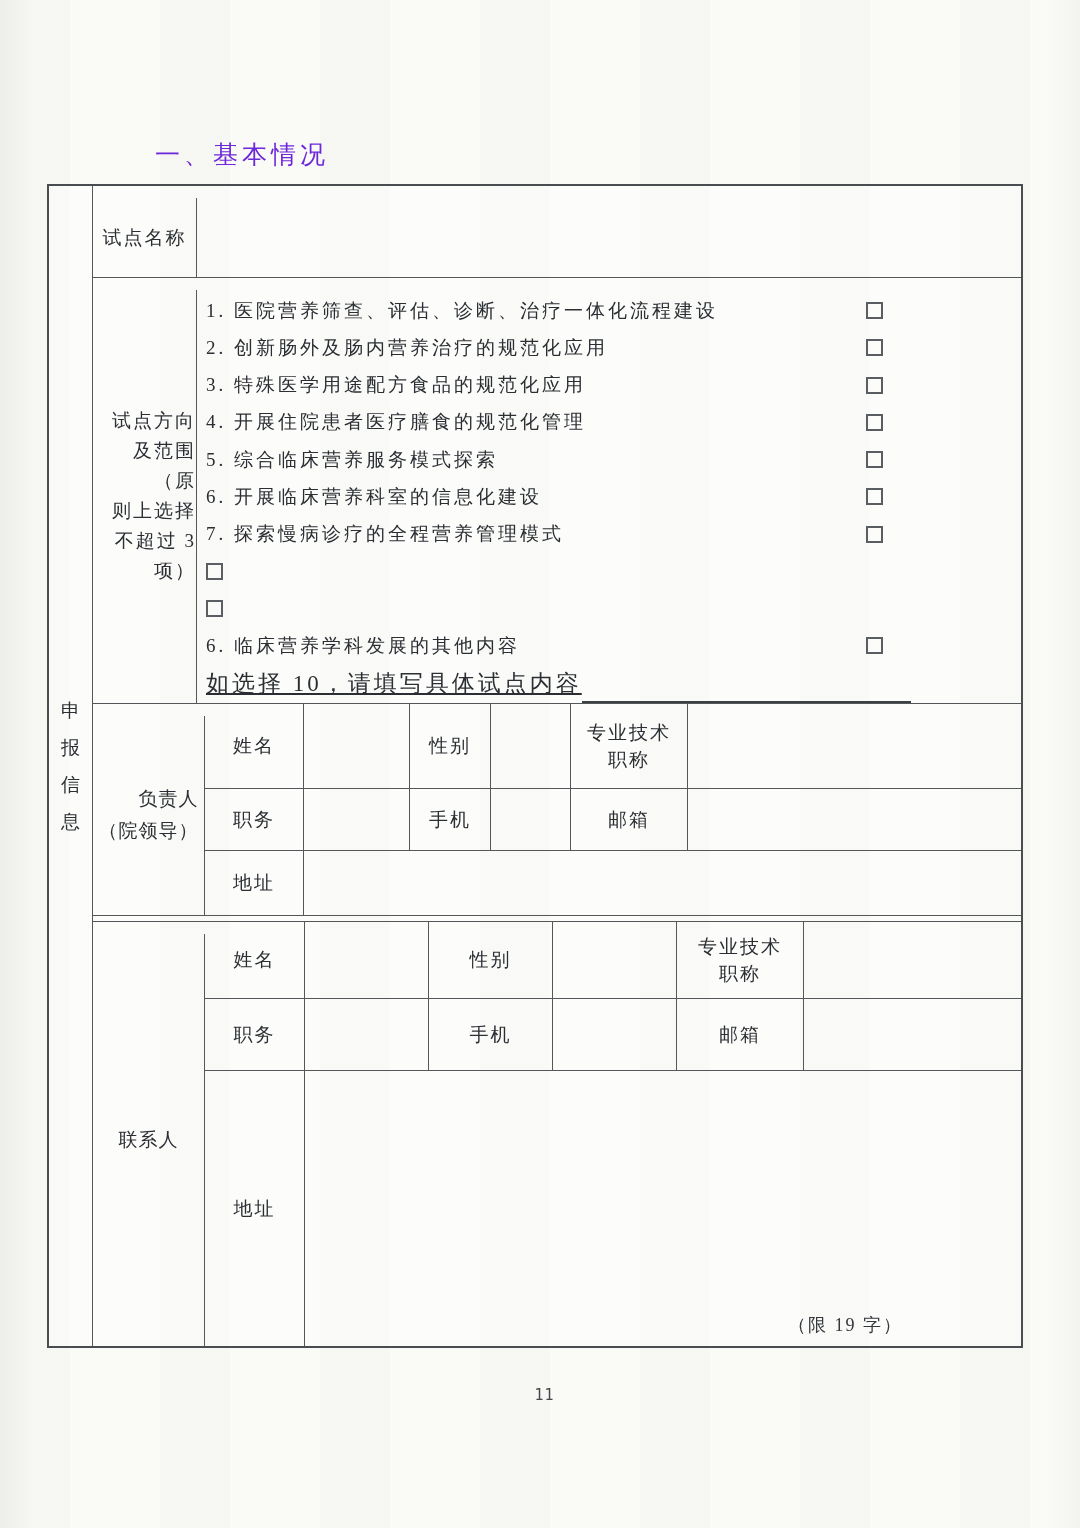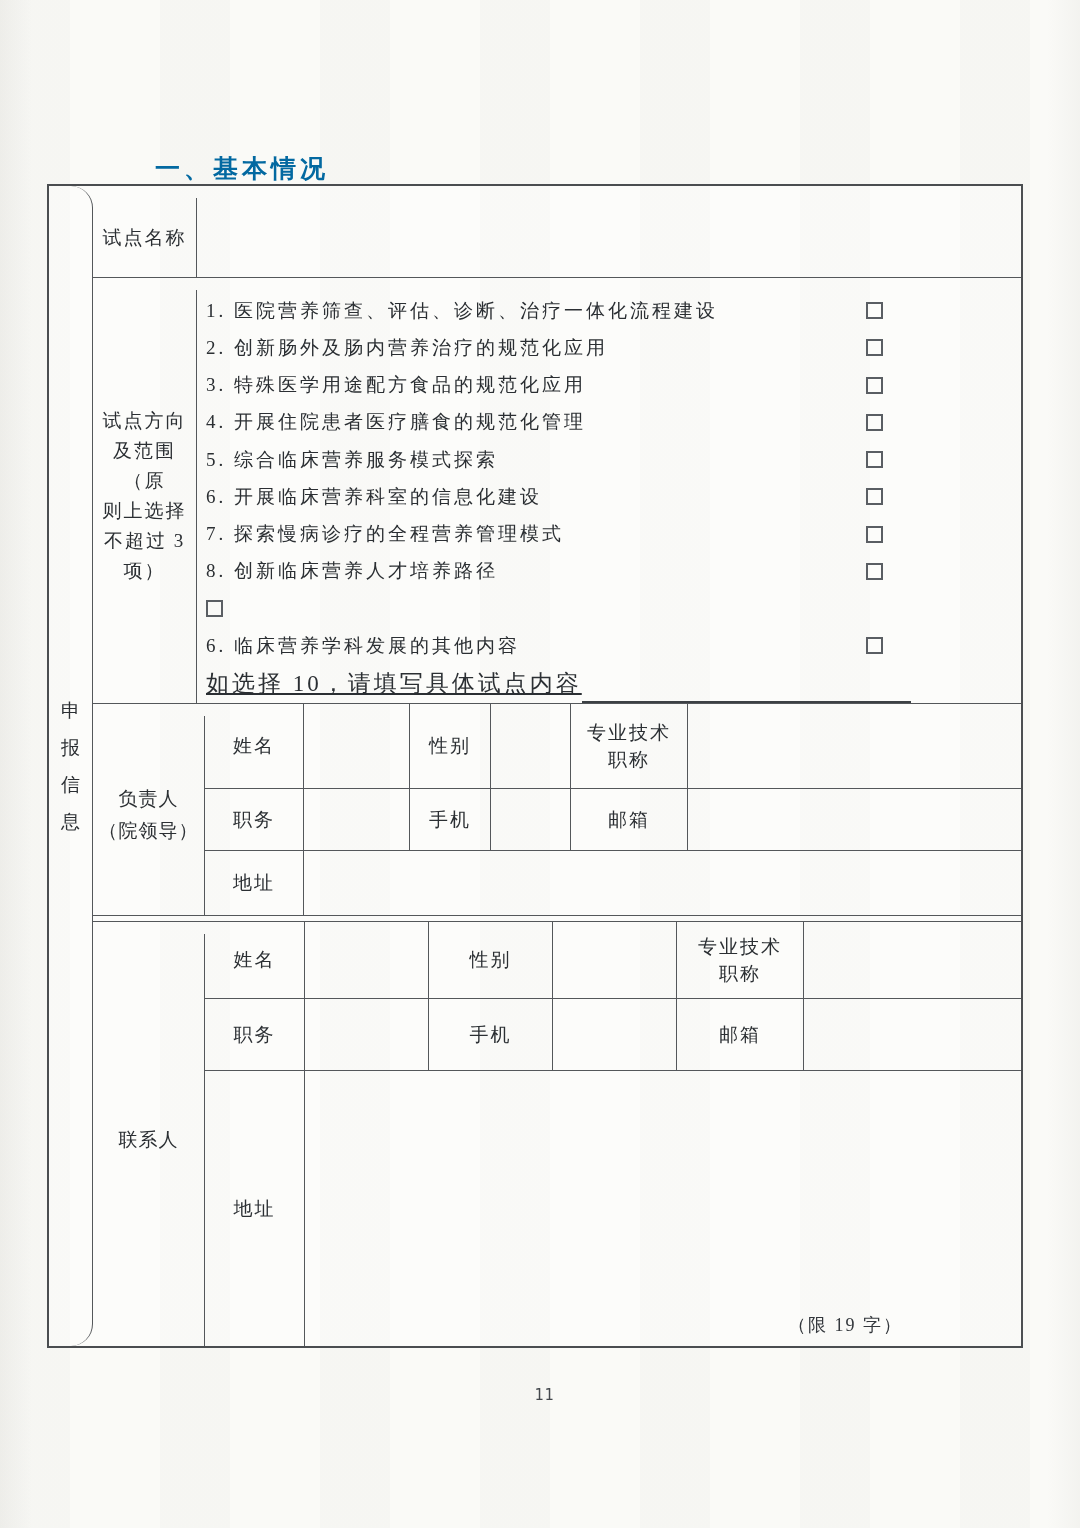--- a/index.html
+++ b/index.html
@@ -11,46 +11,46 @@
       linear-gradient(90deg, rgba(160,158,150,0.10), rgba(0,0,0,0) 3%, rgba(0,0,0,0) 97%, rgba(160,158,150,0.08)),
       repeating-linear-gradient(90deg, rgba(140,140,130,0.035) 0 70px, rgba(255,255,255,0) 70px 160px),
       #fafaf7;
     position:relative;
     overflow:hidden;
   }
   .page { position:absolute; inset:0; }
 
   .doc-title {
     position:absolute; top:138px; left:155px;
-    font-size:25px; font-weight:bold; letter-spacing:4px;
-    color:#0369a1; white-space:nowrap;margin-top:14px;
+    font-size:25px; font-weight:normal; letter-spacing:4px;
+    color:#6d28d9; white-space:nowrap;
   }
 
   
   .form {
     position:absolute; left:47px; top:184px;
     width:976px; height:1164px;
     border:2px solid #4a4d50;
     display:flex;
     background:rgba(255,255,255,0.35);
   }
   .side-col {
     width:44px; border-right:1px solid #54575a;
-    display:flex; align-items:center; justify-content:center;border-radius:22px;
+    display:flex; align-items:center; justify-content:center;
   }
   .side-text {
     width:1.1em; font-size:19px; line-height:37px; letter-spacing:0;
     word-break:break-all; text-align:center;
   }
   .main-col { flex:1; display:flex; flex-direction:column; min-width:0; }
 
   .label-cell {
     border-right:1px solid #54575a;
     display:flex; align-items:center; justify-content:center;
-    text-align:center; font-size:19px; letter-spacing:2px;
+    text-align:right; font-size:19px; letter-spacing:2px;
     white-space:pre-line; line-height:31px;margin-top:12px;
   }
 
   
   .row1 { height:91px; display:flex; }
   .row1 .label-cell { width:104px; }
   .row1 .value-cell { flex:1; position:relative; }
   .limit-hint {
     position:absolute; right:118px; bottom:9px;
     font-size:18px; letter-spacing:2px; color:#33373c;
@@ -149,21 +149,20 @@
           </div>
           <div class="item">
             <span class="item-text">6. 开展临床营养科室的信息化建设</span>
             <span class="checkbox"></span>
           </div>
           <div class="item">
             <span class="item-text">7. 探索慢病诊疗的全程营养管理模式</span>
             <span class="checkbox"></span>
           </div>
           <div class="item">
-            <span class="item-text">8. 创新临床营养人才培养路径</span>
             <span class="checkbox"></span>
           </div>
           <div class="item">
             <span class="checkbox"></span>
           </div>
           <div class="item">
             <span class="item-text">6. 临床营养学科发展的其他内容</span>
             <span class="checkbox"></span>
           </div>
 

